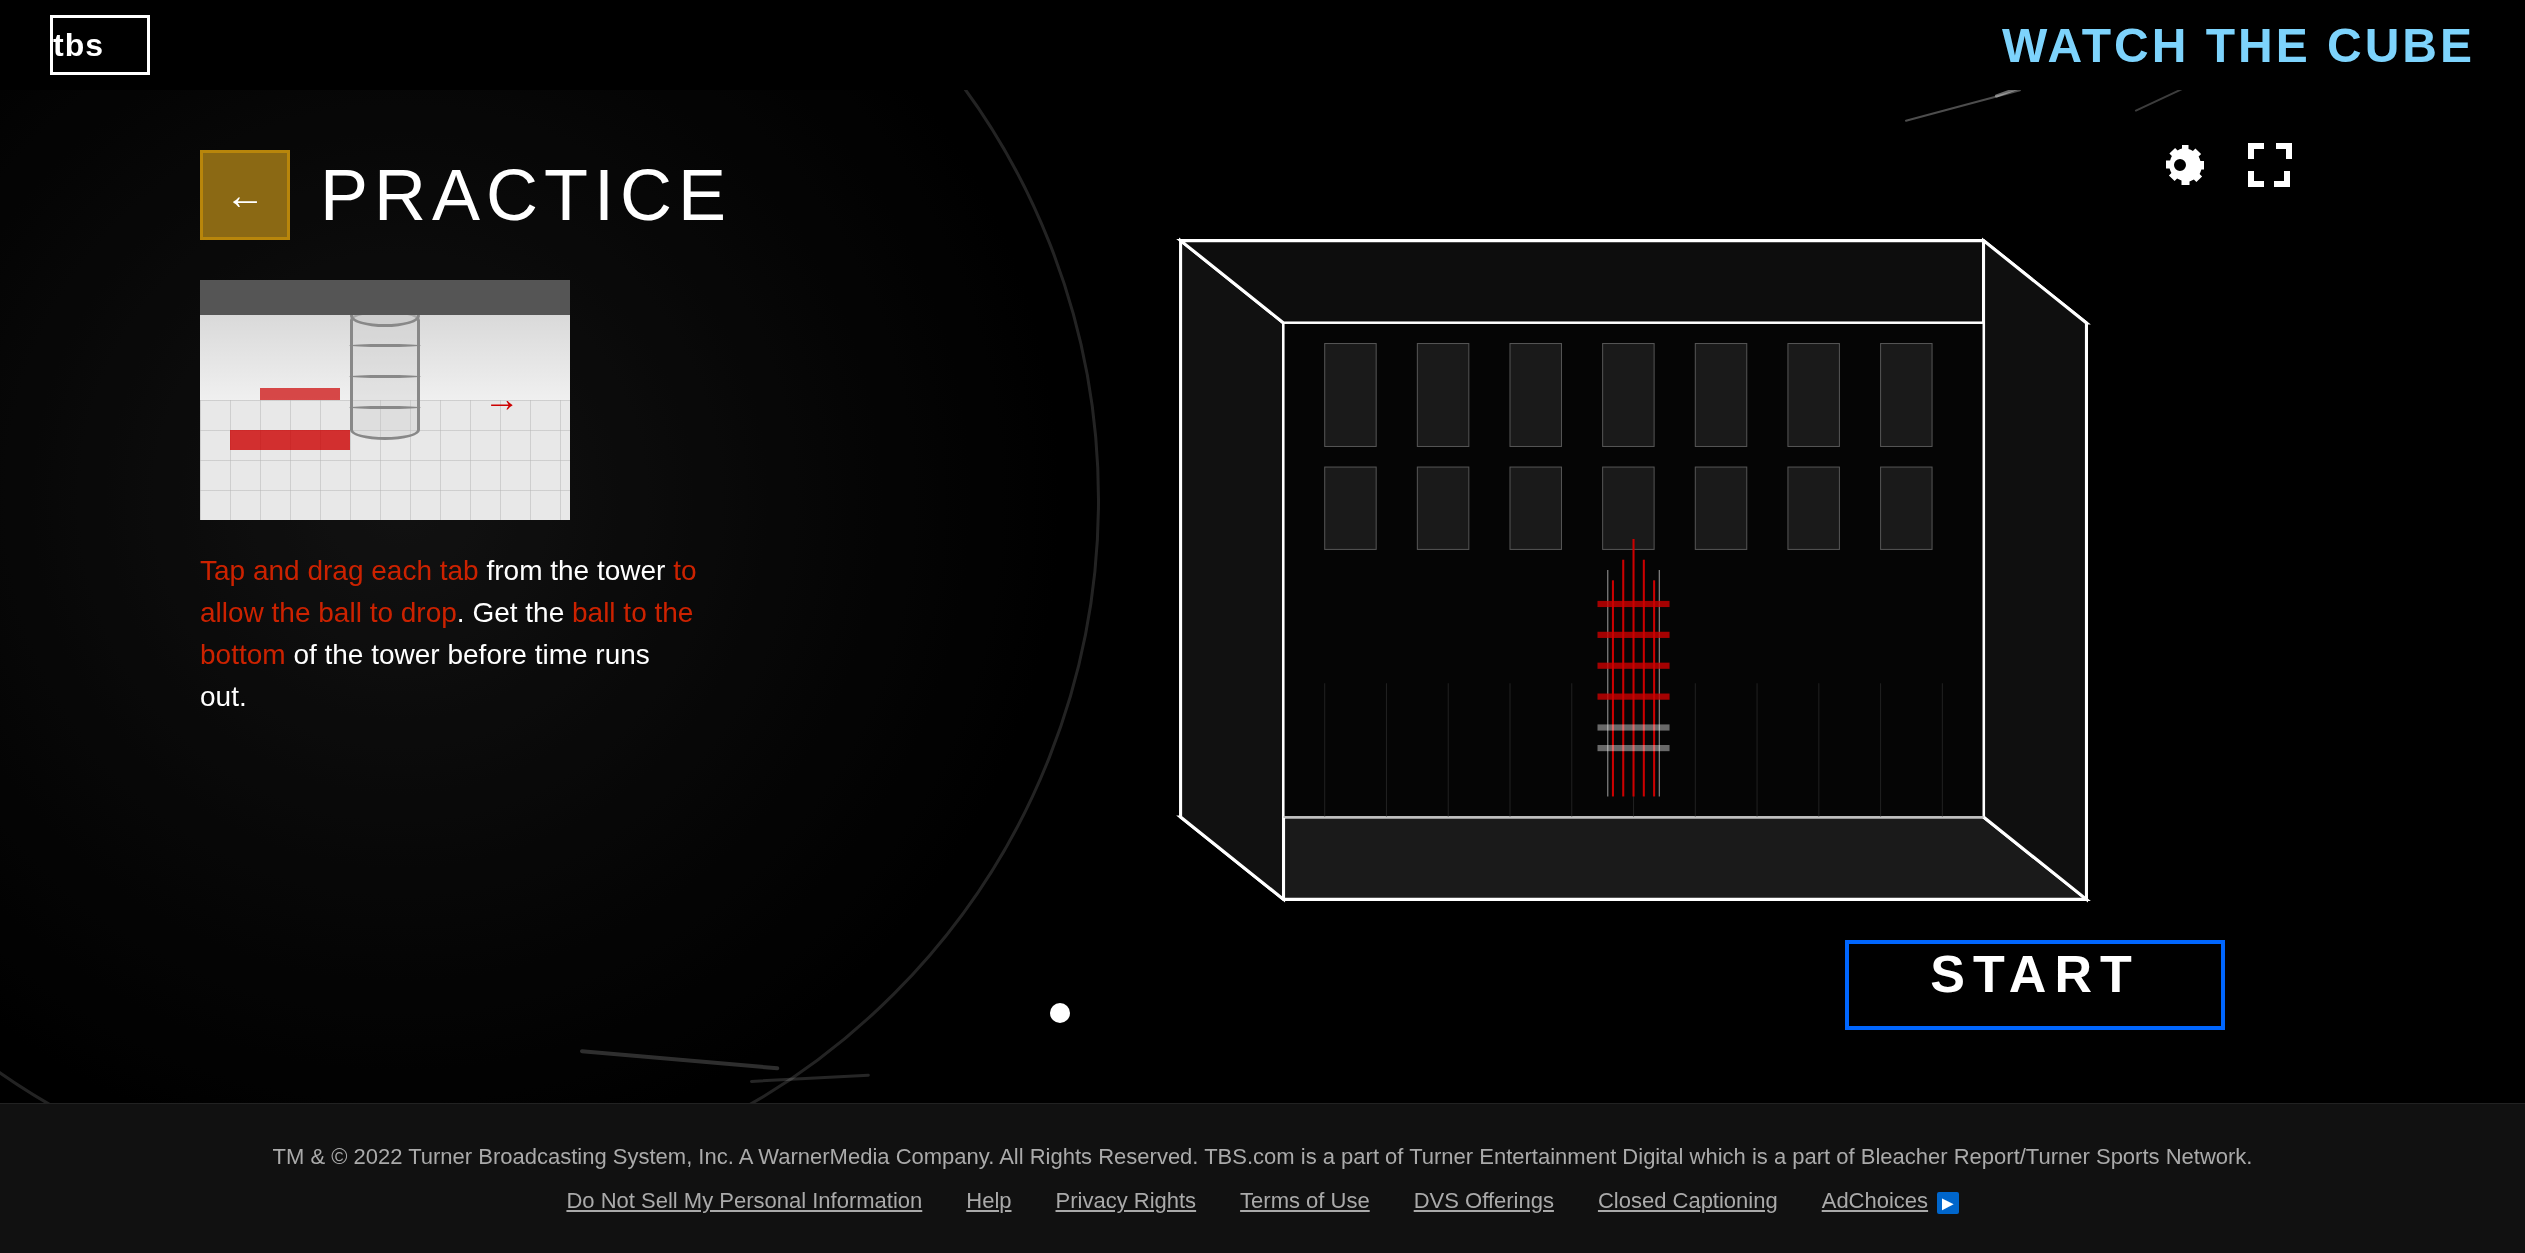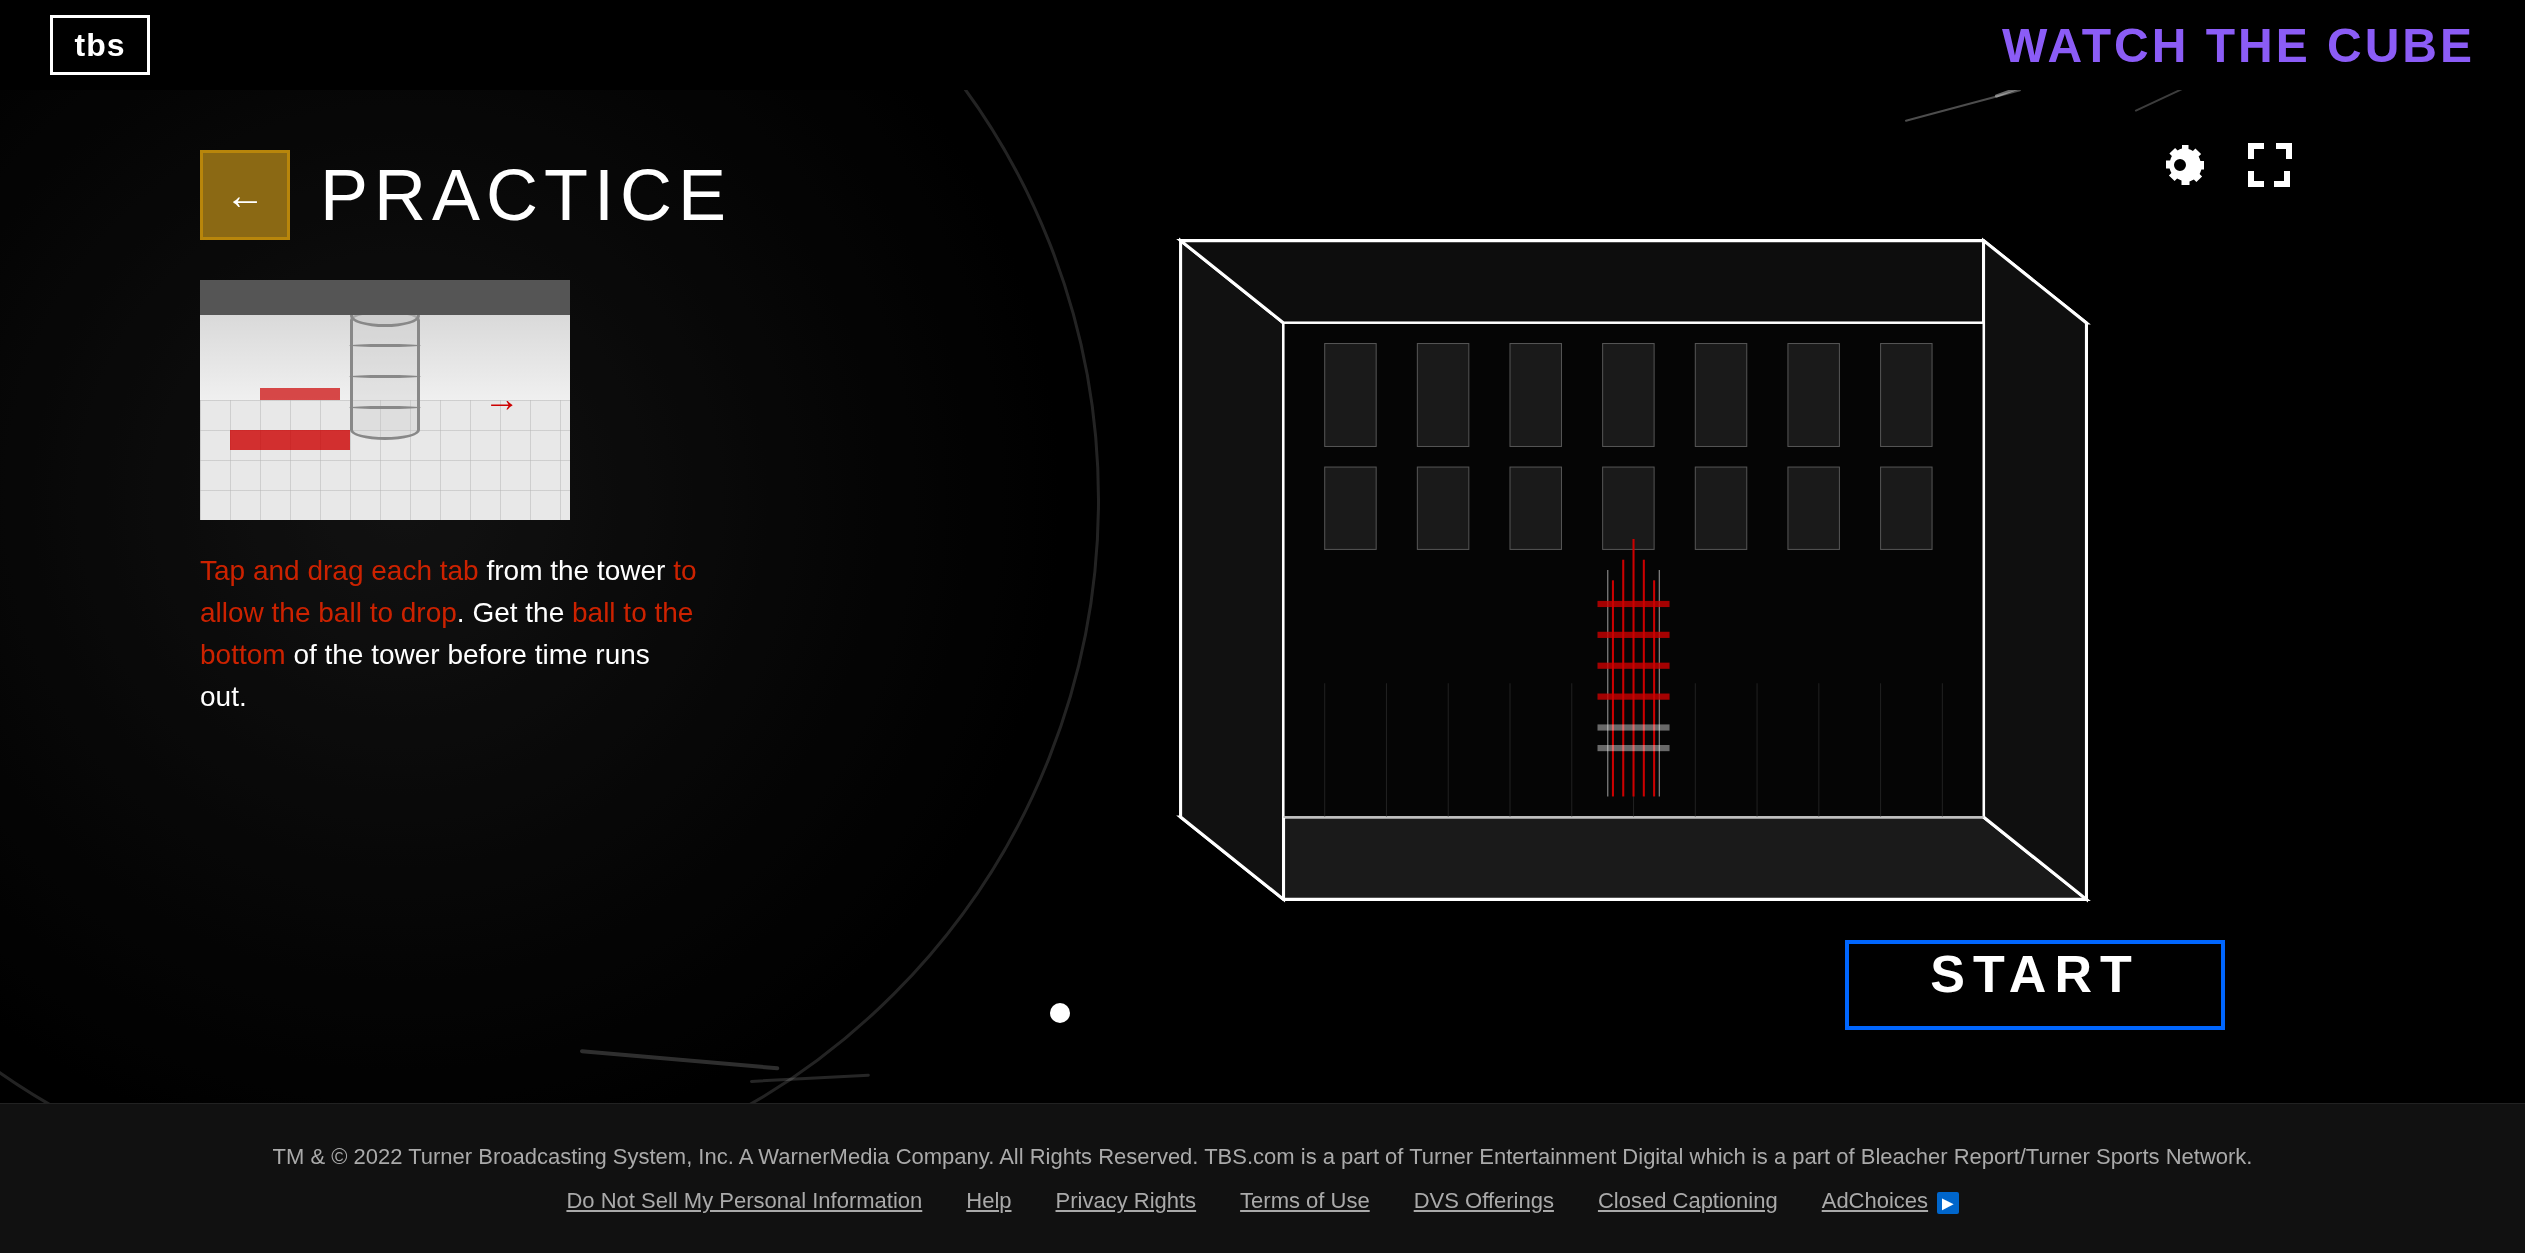--- a/index.html
+++ b/index.html
@@ -29,30 +29,29 @@
       z-index: 10;
     }
 
     .tbs-logo {
       width: 100px;
       height: 60px;
       background: #000;
       border: 3px solid #fff;
       display: flex;
       align-items: center;
-      justify-content: center;
       font-size: 32px;
       font-weight: bold;
       letter-spacing: 1px;
     }
 
     .watch-cube-btn {
       font-size: 48px;
       font-weight: bold;
-      color: #8b5cf6;
+      color: #7dd3fc;
       letter-spacing: 3px;
       background: none;
       border: none;
       cursor: pointer;
     }
 
     
     .bg-scene {
       position: absolute;
       top: 0;

